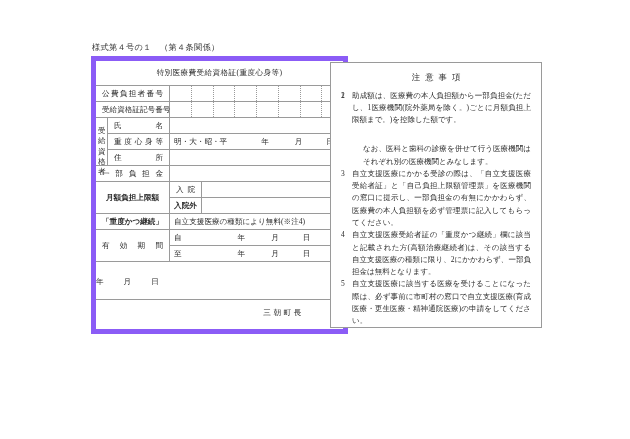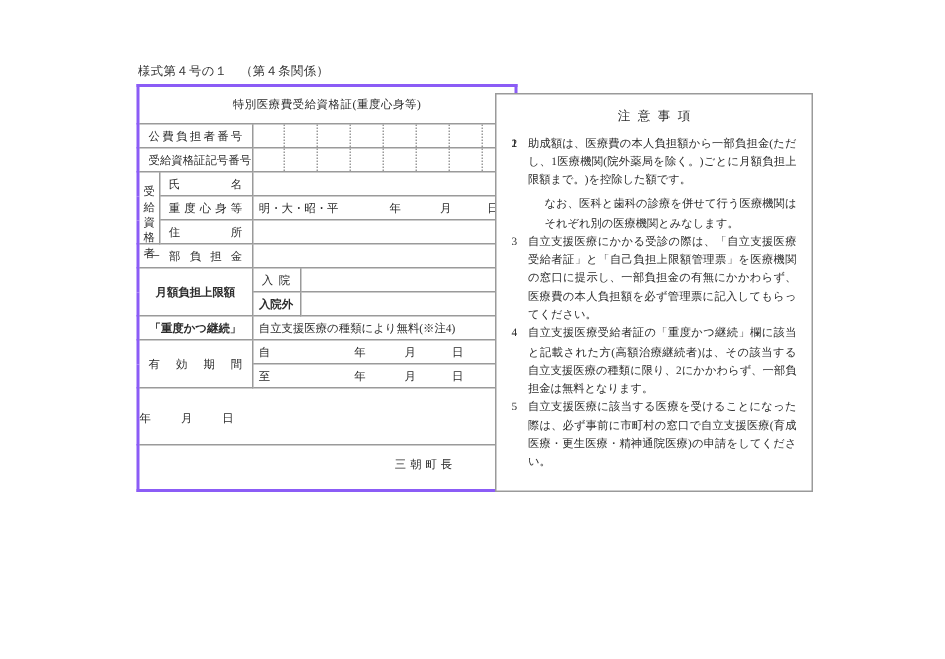--- a/index.html
+++ b/index.html
@@ -30,21 +30,21 @@
     letter-spacing: 0.3px;
     color: #333;
     margin: 0 0 3px 1px;
     white-space: nowrap;
   }
 
   table.cert {
     border-collapse: collapse;
     width: 252px;
     table-layout: fixed;
-    border: 2px solid #8b5cf6;
+    border: 5px solid #8b5cf6;
   }
   table.cert td {
     border: 1px solid #9a9a9a;
     padding: 0;
     vertical-align: middle;
     font-size: 7.6px;
     color: #2b2b2b;
     height: 15px;
   }
   .cert-title {
@@ -184,21 +184,21 @@
   }
   ol.notes > li .num {
     position: absolute;
     left: 0;
     top: 0;
     font-size: 7.5px;
   }
   .note-sub {
     display: block;
     padding-left: 11px;
-    margin-top: 4px;
+    margin-top: 17px;
     font-size: 7.5px;
     line-height: 1.62;
     text-align: justify;
   }
 </style>
 </head>
 <body>
 
 <div class="left-panel">
 

